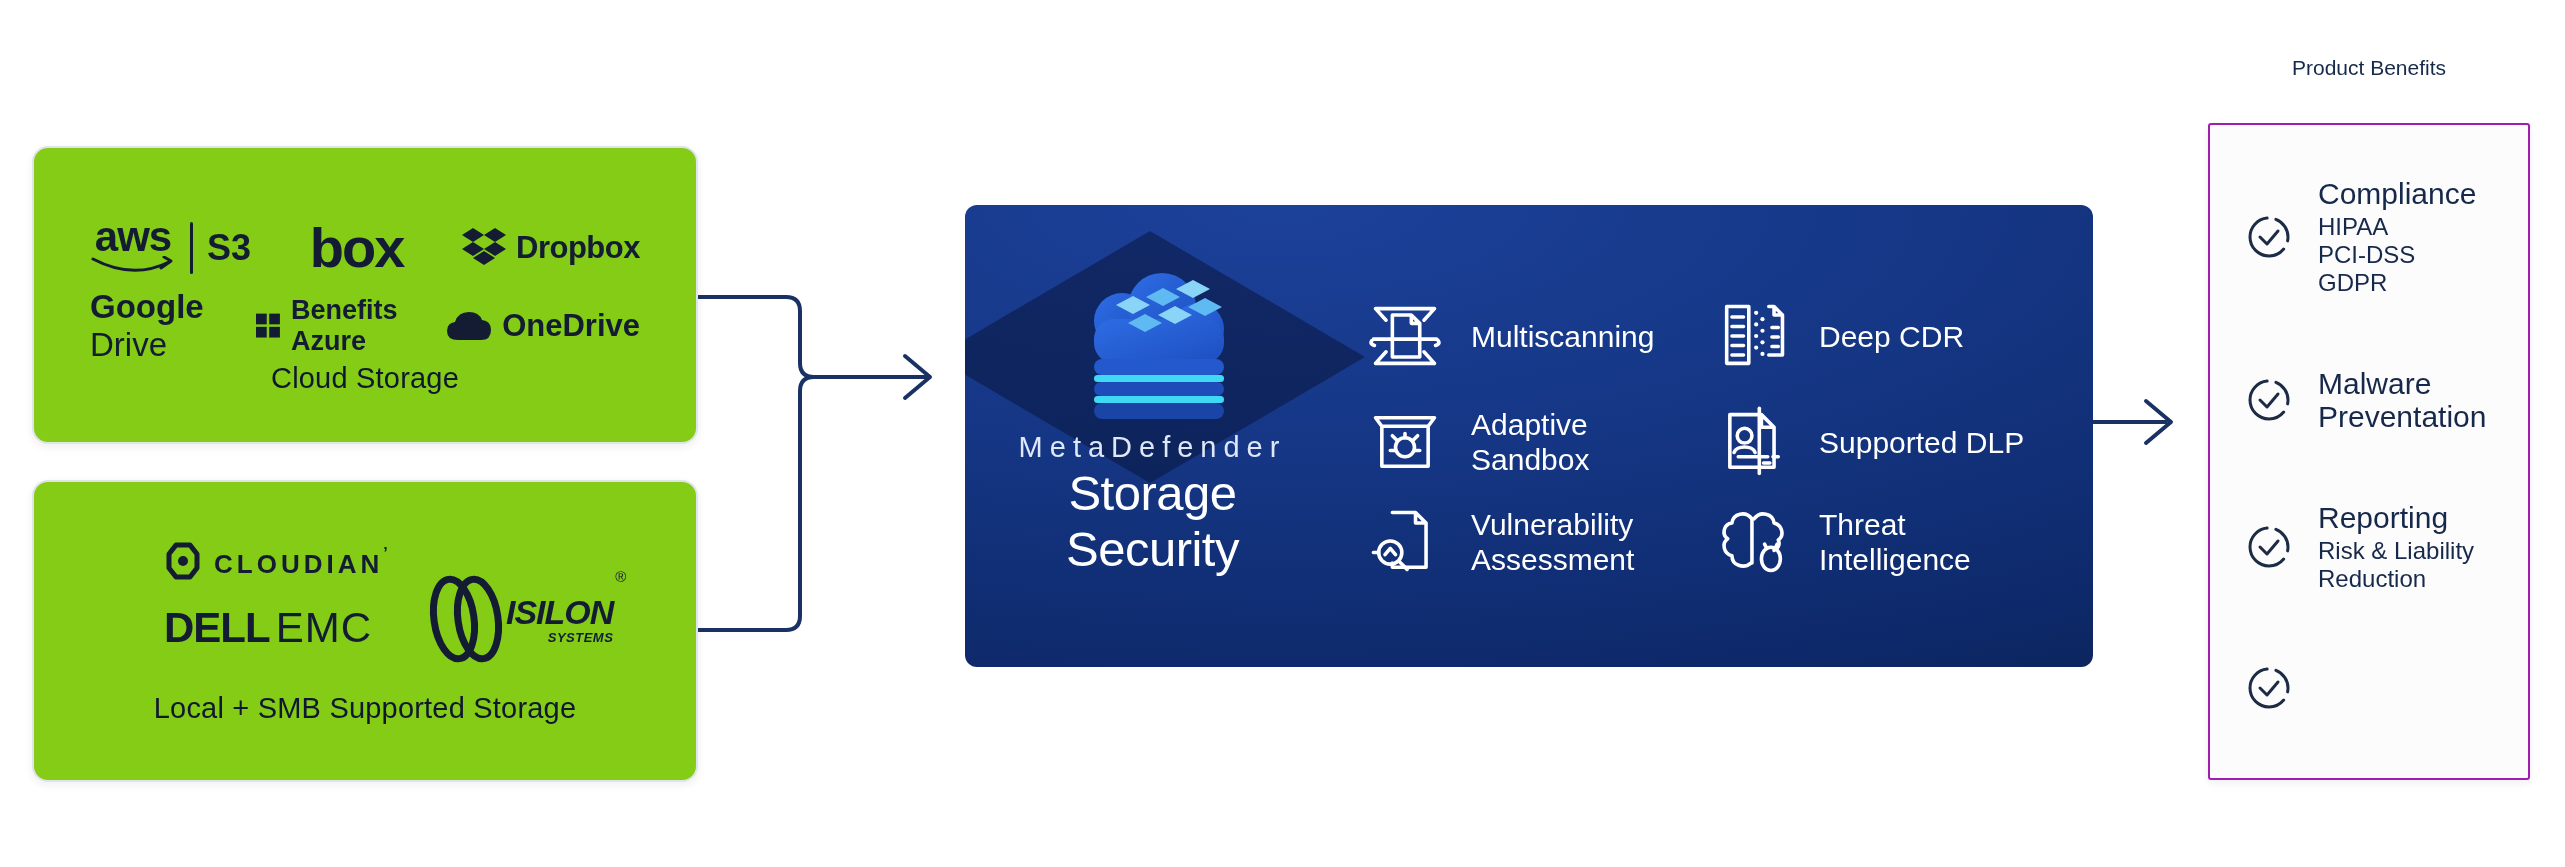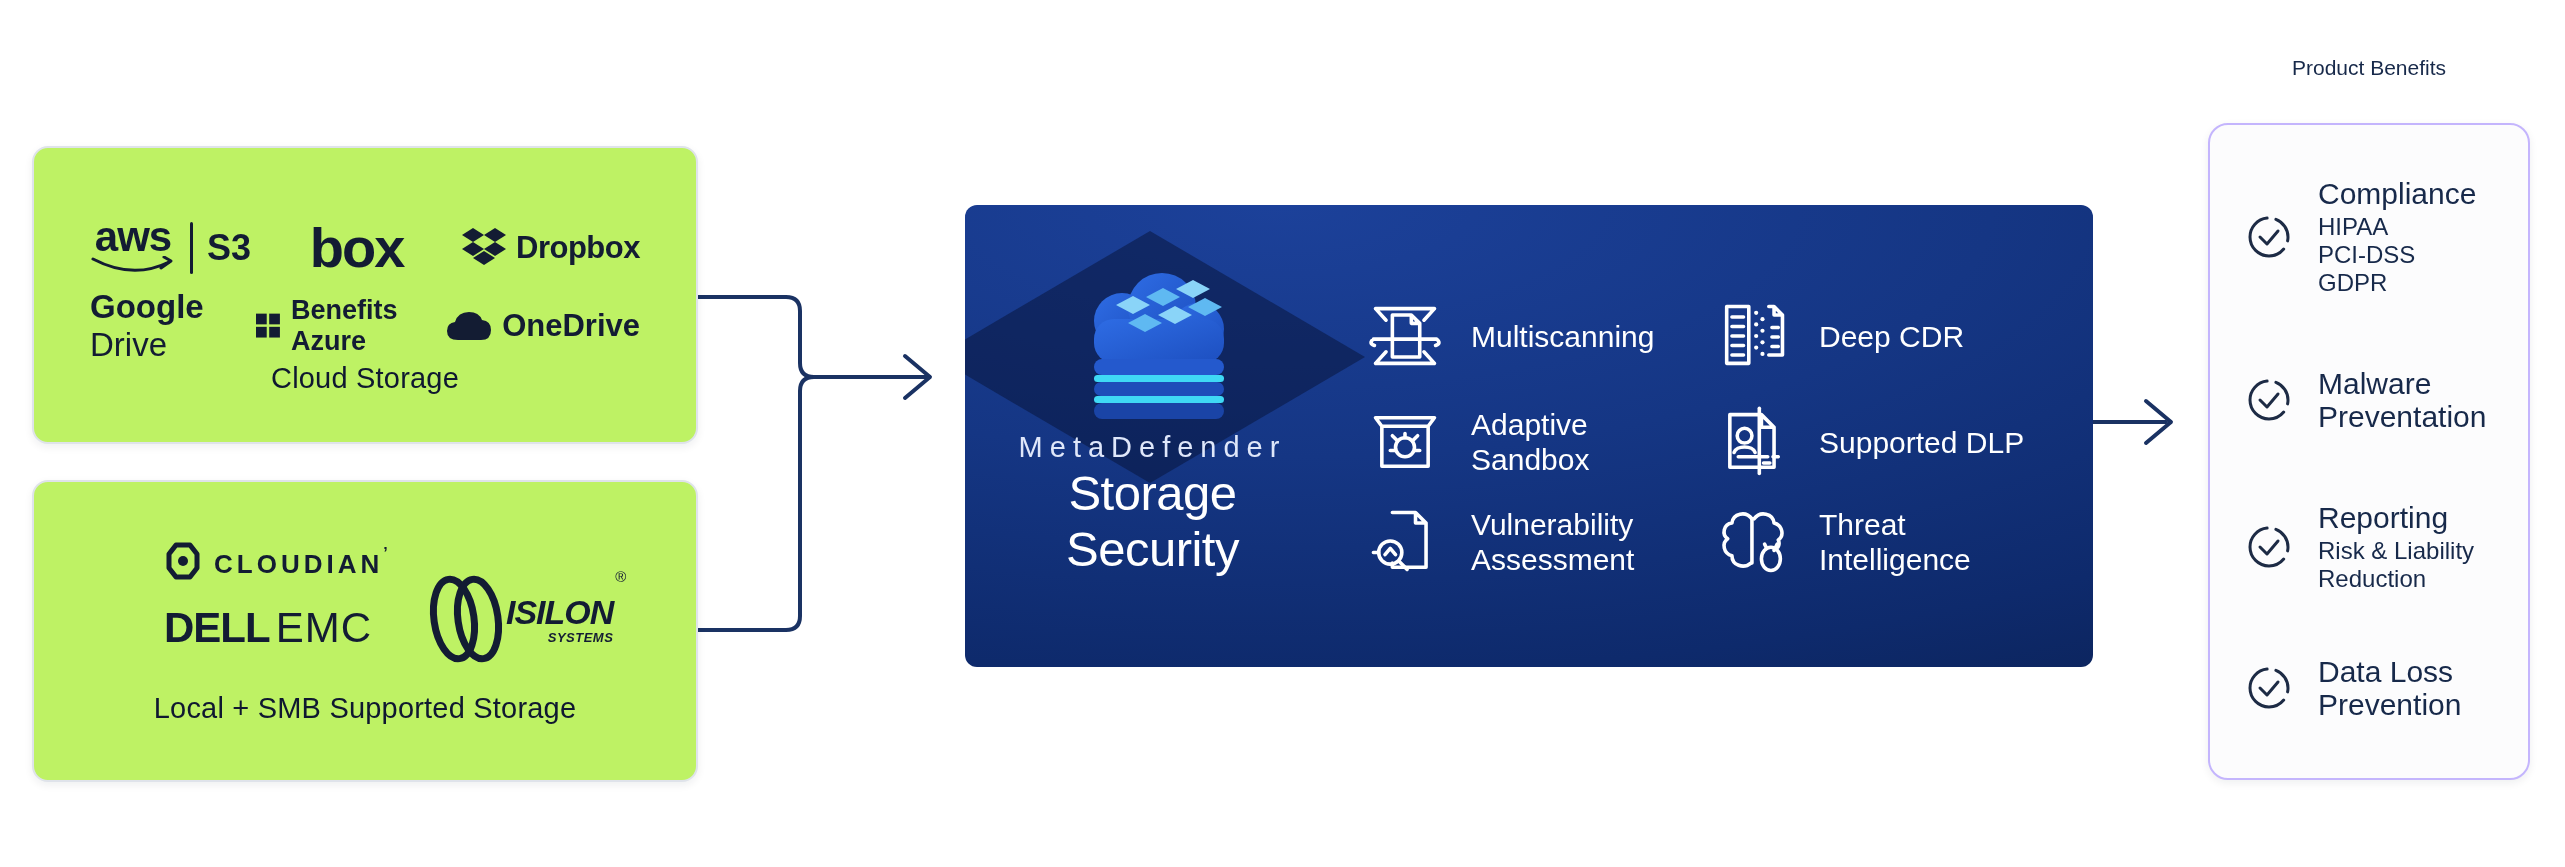--- a/index.html
+++ b/index.html
@@ -6,21 +6,21 @@
   .canvas{
     position:relative;width:2565px;height:867px;background:#ffffff;overflow:hidden;
     font-family:"Liberation Sans","DejaVu Sans",sans-serif;color:#131c33;
   }
   
   .connectors{position:absolute;left:0;top:0;z-index:1;}
   .connectors path{stroke:#1a3263;stroke-width:4;fill:none;stroke-linecap:round;stroke-linejoin:round;}
 
   
   .card{
-    position:absolute;background:#bef264;border:2px solid #dfe3ea;border-radius:16px;
+    position:absolute;background:#84cc16;border:2px solid #dfe3ea;border-radius:16px;
     box-shadow:0 3px 8px rgba(16,24,40,.07);z-index:2;box-sizing:border-box;
   }
   .card-cloud{left:32px;top:146px;width:666px;height:298px;}
   .card-local{left:32px;top:480px;width:666px;height:302px;}
   .logo-row{position:absolute;left:56px;right:56px;display:flex;justify-content:space-between;align-items:center;}
   .row1{top:56px;height:88px;}
   .row2{top:150px;height:56px;}
   .caption{
     position:absolute;left:0;right:0;text-align:center;font-size:29px;font-weight:500;
     color:#0f1830;letter-spacing:.2px;
@@ -84,21 +84,21 @@
   .f-r2{top:196px;}
   .f-r3{top:296px;}
 
   
   .benefits-title{
     position:absolute;left:2208px;top:56px;width:322px;text-align:center;
     font-size:21px;font-weight:500;color:#17294a;z-index:2;
   }
   .benefits-box{
     position:absolute;left:2208px;top:123px;width:322px;height:657px;
-    background:#fcfcfd;border:2px solid #c4b5fd;border-radius:20px;
+    background:#fcfcfd;border:2px solid #a21caf;border-radius:3px;
     box-shadow:0 3px 8px rgba(16,24,40,.07);z-index:2;box-sizing:border-box;
   }
   .benefit{position:absolute;left:36px;display:flex;align-items:center;gap:26px;}
   .b-icon{width:46px;height:46px;flex:0 0 auto;}
   .b-text{width:204px;color:#17294a;}
   .b-title{font-size:30px;font-weight:500;line-height:33px;}
   .b-detail{font-size:24px;font-weight:400;line-height:28px;margin-top:3px;}
   .b1{top:52px;height:120px;}
   .b2{top:240px;height:70px;}
   .b3{top:372px;height:100px;}
@@ -353,19 +353,16 @@
         <div class="b-title">Reporting</div>
         <div class="b-detail">Risk &amp; Liability Reduction</div>
       </div>
     </div>
 
     <div class="benefit b4">
       <svg class="b-icon" viewBox="0 0 46 46">
         <circle cx="23" cy="23" r="19" fill="none" stroke="#1d2b45" stroke-width="3" stroke-linecap="round" stroke-dasharray="74 9 27 9" stroke-dashoffset="106"></circle>
         <path d="M14 23 L21 30 L32 17" fill="none" stroke="#1d2b45" stroke-width="3" stroke-linecap="round" stroke-linejoin="round"></path>
       </svg>
-      <div class="b-text">
-        <div class="b-title">Data Loss Prevention</div>
-      </div>
     </div>
 
   </div>
 </div>
 
 </body></html>

